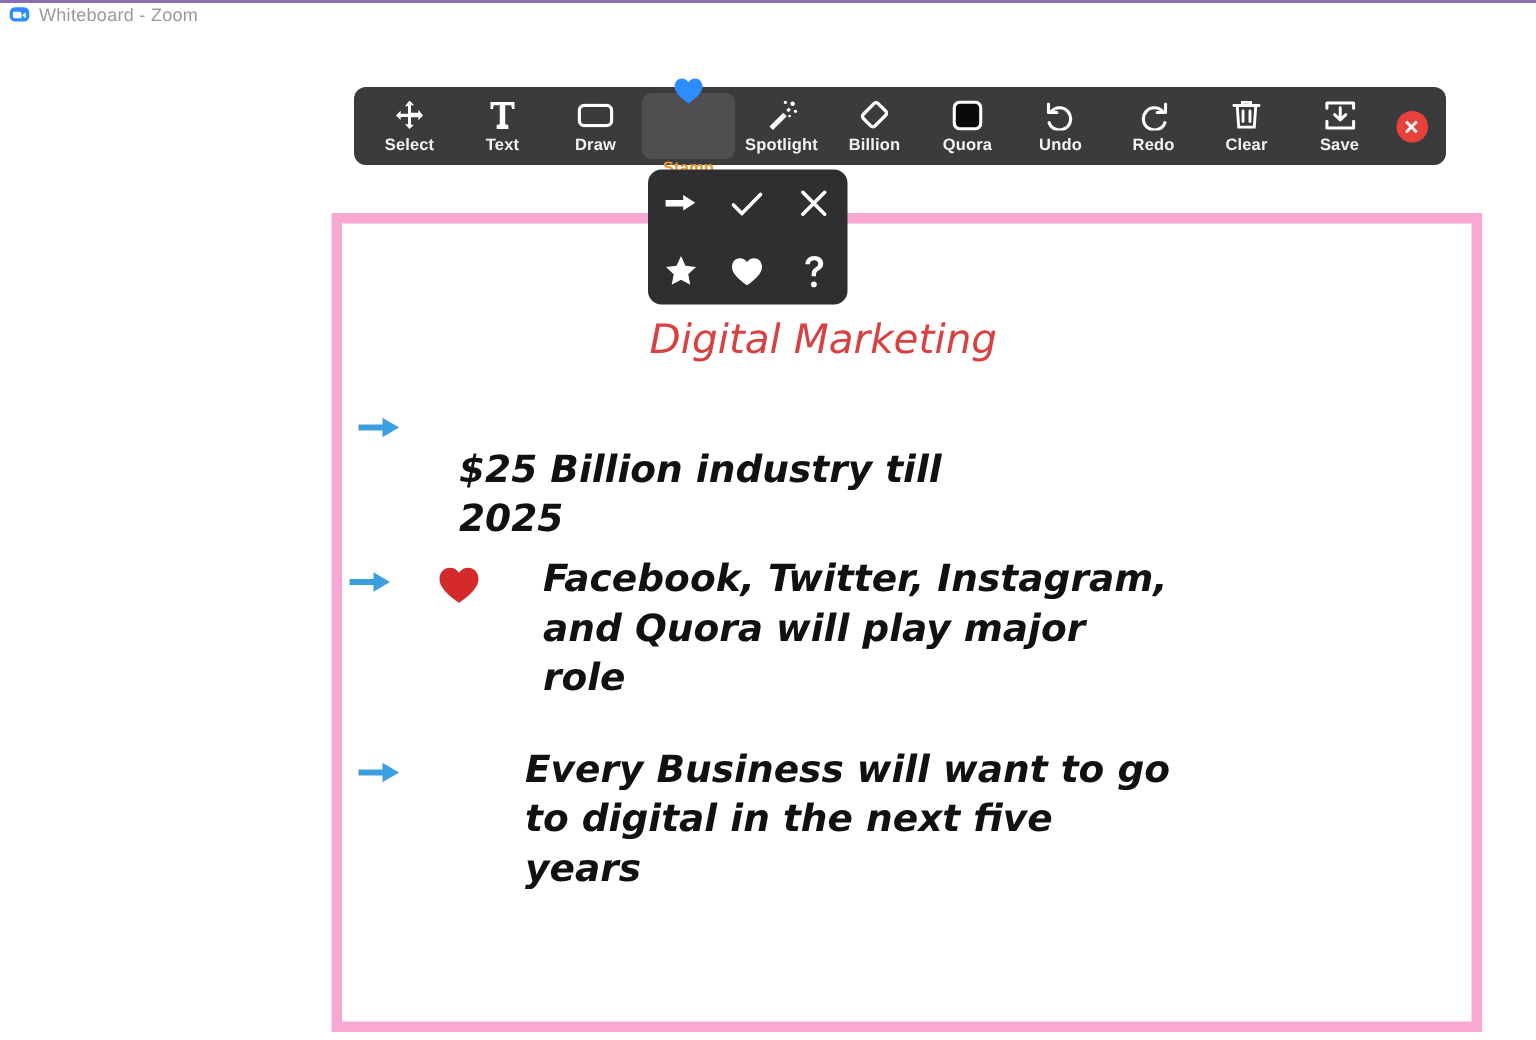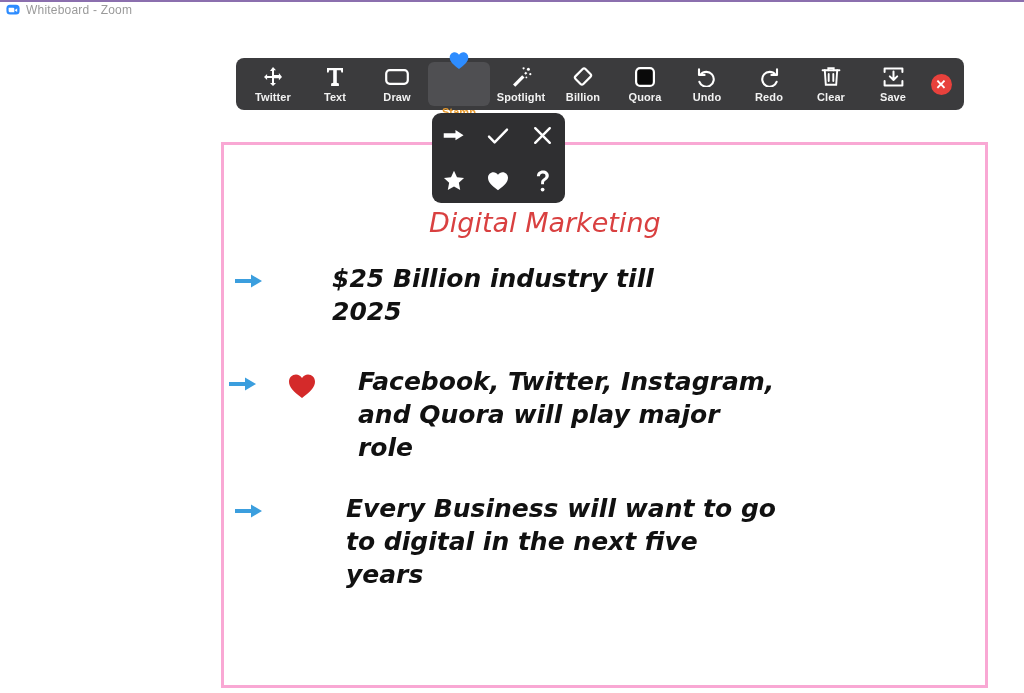--- a/index.html
+++ b/index.html
@@ -45,21 +45,21 @@
   }
 
   
   .whiteboard {
     position: absolute;
     left: 221px;
     top: 142px;
     width: 767px;
     height: 546px;
     background: #ffffff;
-    border: 3px solid #f9a8d4;
+    border: 7px solid #f9a8d4;
   }
 
   .wb-title {
     position: absolute;
     left: 205px;
     top: 62px;
     font-size: 27px;
     font-style: italic;
     color: #d94040;
     font-family: "DejaVu Sans", sans-serif;
@@ -80,21 +80,21 @@
   }
   .bullet-text {
     font-size: 25px;
     font-weight: bold;
     font-style: italic;
     color: #111111;
     line-height: 1.32;
     font-family: "DejaVu Sans", sans-serif;
   }
 
-  .row-1 { left: 10px;  top: 117px; }
+  .row-1 { left: 10px;  top: 117px; flex-direction: column; }
   .row-2 { left: 4px;   top: 220px; }
   .row-3 { left: 10px;  top: 347px; }
 
   .row-1 .bullet-text { width: 360px; margin-left: 68px; }
   .row-2 .bullet-text { width: 420px; margin-left: 42px; }
   .row-3 .bullet-text { width: 430px; margin-left: 82px; }
 
   .arrow-stamp { width: 30px; height: 22px; margin-top: 8px; }
   .heart-stamp { width: 28px; height: 26px; margin-top: 8px; margin-left: 30px; }
 
@@ -230,21 +230,21 @@
 </div>
 
 <div class="toolbar">
 
   <div class="tool">
     <span class="tool-icon">
       <svg width="20" height="20" viewBox="0 0 20 20" fill="#fff">
         <path d="M10 0l3 3.2h-2v4.9h4.9v-2L19 10l-3.1 3.2v-2H11v4.9h2L10 19l-3-3.1h2V11H4.1v2L1 10l3.1-3.1v2H9V3.9H7z"></path>
       </svg>
     </span>
-    <span class="tool-label">Twitter</span>
+    <span class="tool-label">Select</span>
   </div>
 
   <div class="tool">
     <span class="tool-icon">
       <svg width="18" height="20" viewBox="0 0 18 20" fill="#fff">
         <path d="M1 1h16v4.6h-1.6l-.6-2.4h-4v12.6l2.1.6V19H5.1v-2.6l2.1-.6V3.2h-4l-.6 2.4H1z"></path>
       </svg>
     </span>
     <span class="tool-label">Text</span>
   </div>

